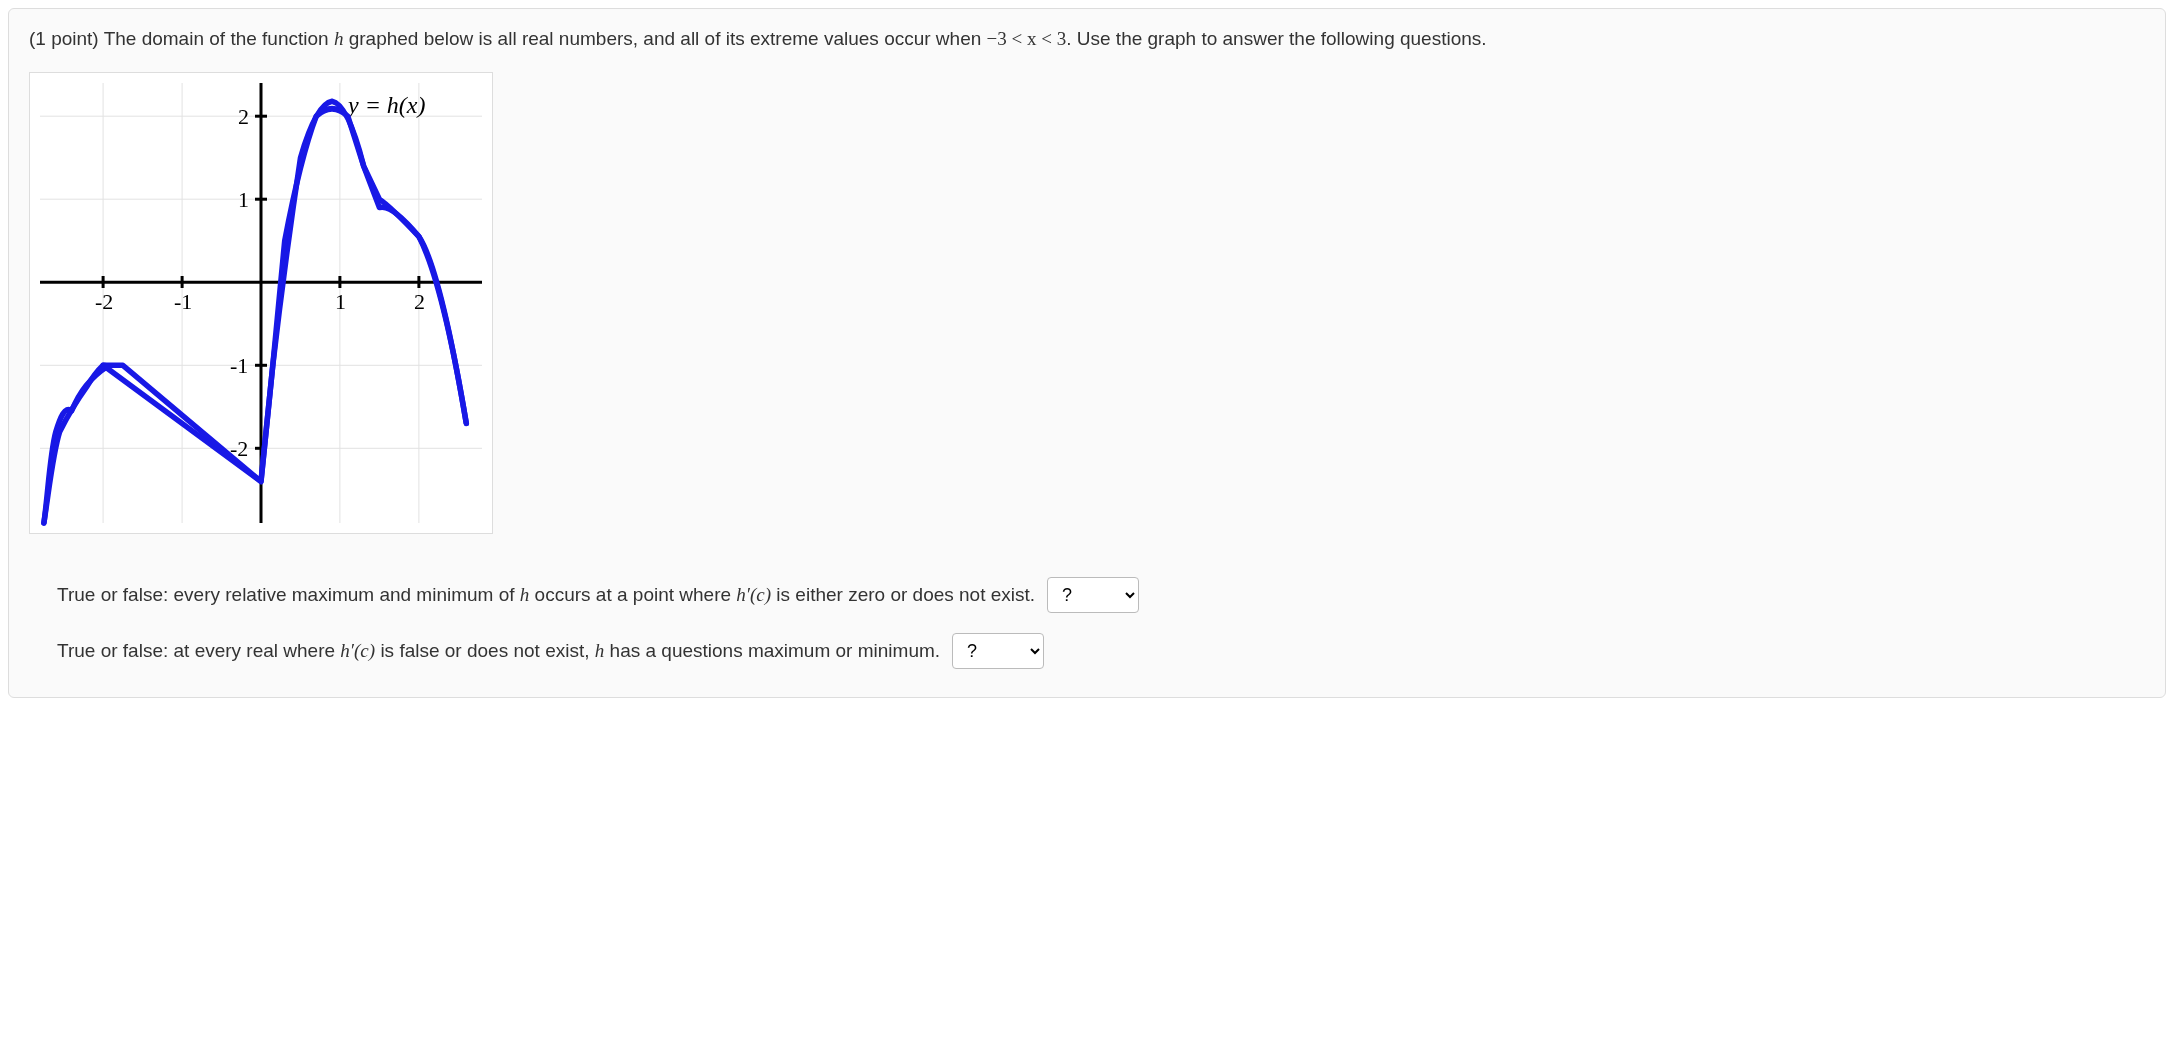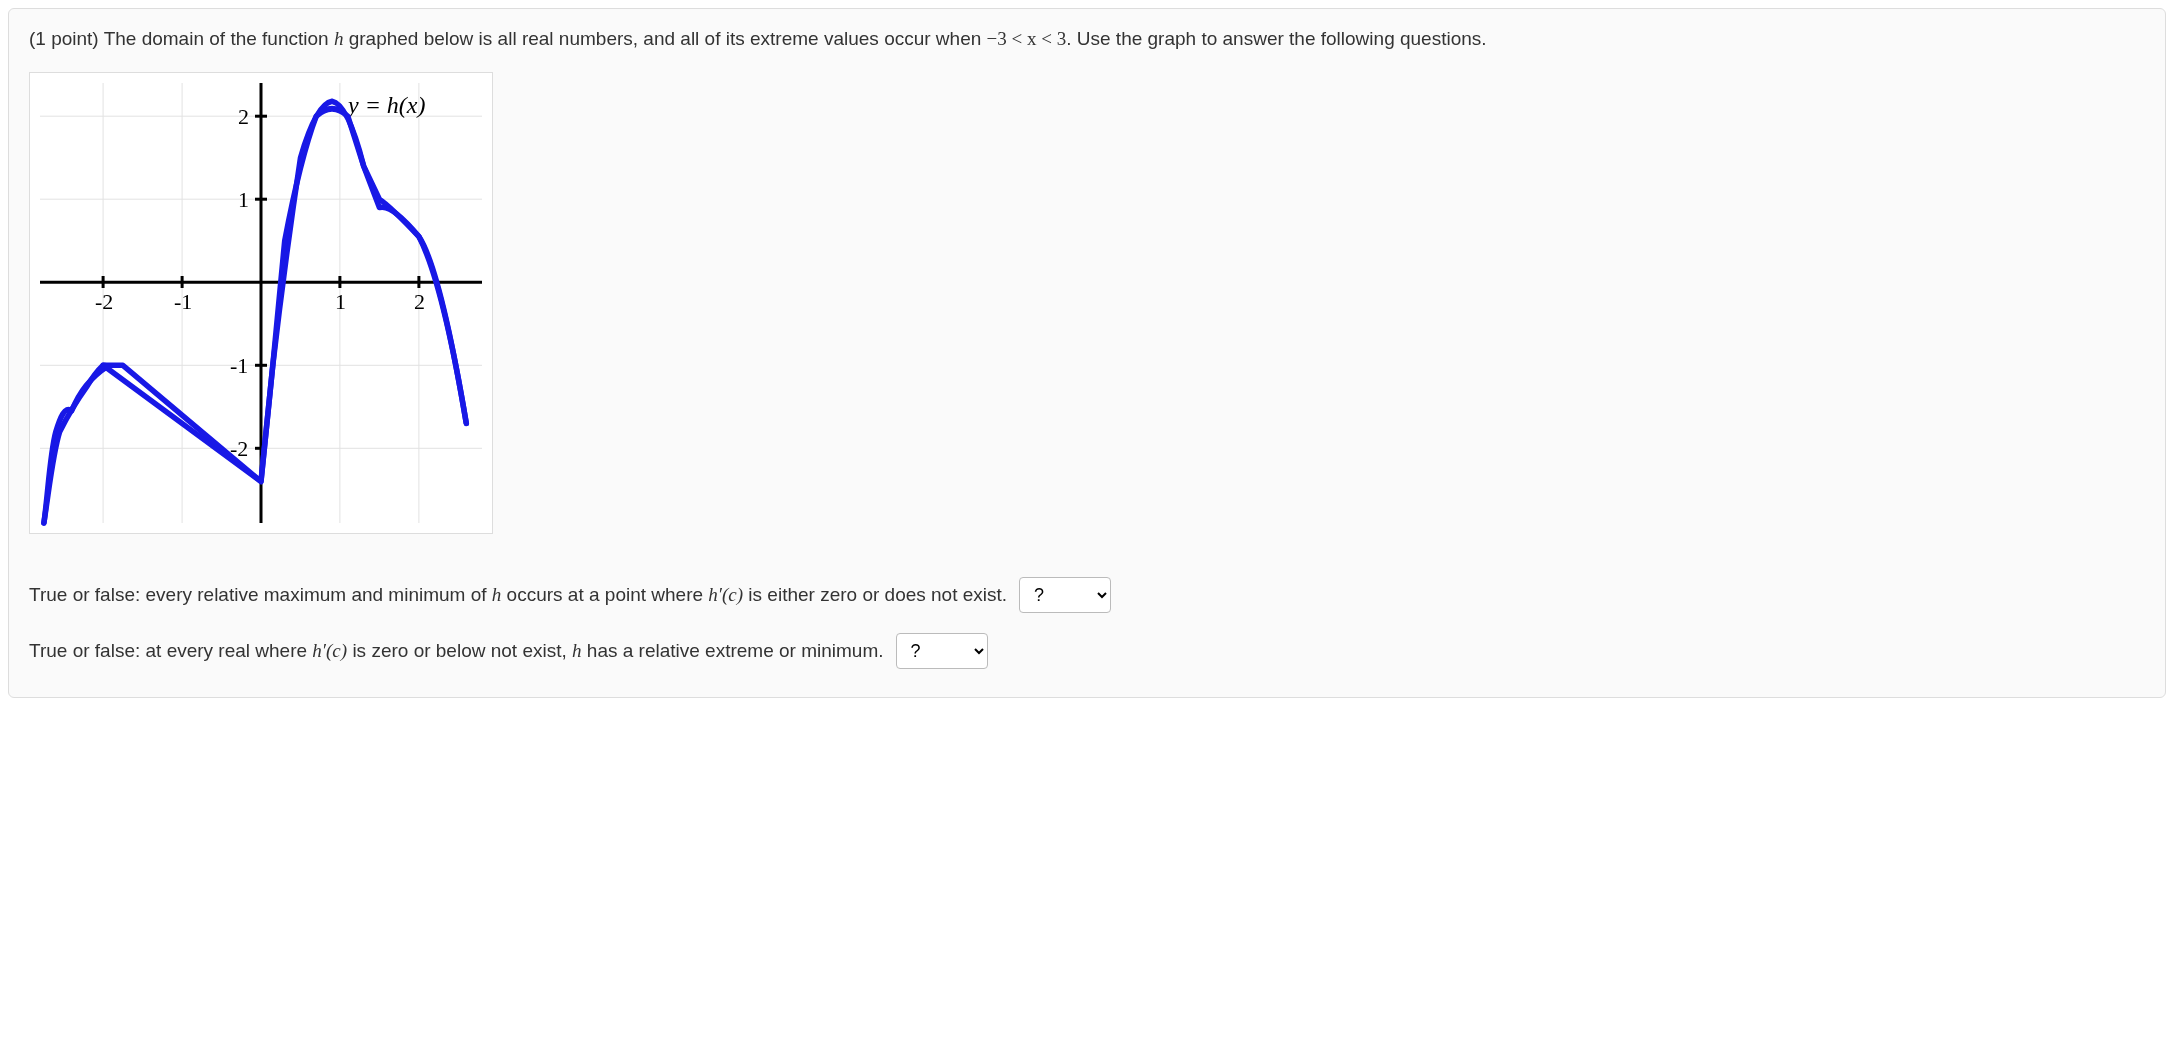--- a/index.html
+++ b/index.html
@@ -45,20 +45,21 @@
   }
   .question-row {
     display: flex;
     align-items: center;
     gap: 12px;
     margin: 20px 0 0 0;
     line-height: 1.45;
   }
   .question-text {
     font-size: 19px;
+    margin-left: 28px;
   }
   .prime-expr {
     font-family: "Times New Roman", serif;
     font-style: italic;
   }
   select.answer {
     font-size: 18px;
     padding: 6px 10px;
     border: 1px solid #bbb;
     border-radius: 4px;
@@ -160,18 +161,18 @@
 
   <div class="question-row">
     <span class="question-text">
       <span>True or false: every relative maximum and minimum of </span><span class="mathvar">h</span><span> occurs at a point where </span><span class="prime-expr">h′(c)</span><span> is either zero or does not exist.</span>
     </span>
     <select class="answer"><option>?</option><option>True</option><option>False</option></select>
   </div>
 
   <div class="question-row">
     <span class="question-text">
-      <span>True or false: at every real where </span><span class="prime-expr">h′(c)</span><span> is zero or below not exist, </span><span class="mathvar">h</span><span> has a relative extreme or minimum.</span>
+      <span>True or false: at every real where </span><span class="prime-expr">h′(c)</span><span> is false or does not exist, </span><span class="mathvar">h</span><span> has a questions maximum or minimum.</span>
     </span>
     <select class="answer"><option>?</option><option>True</option><option>False</option></select>
   </div>
 
 </div>
 
 </body></html>

